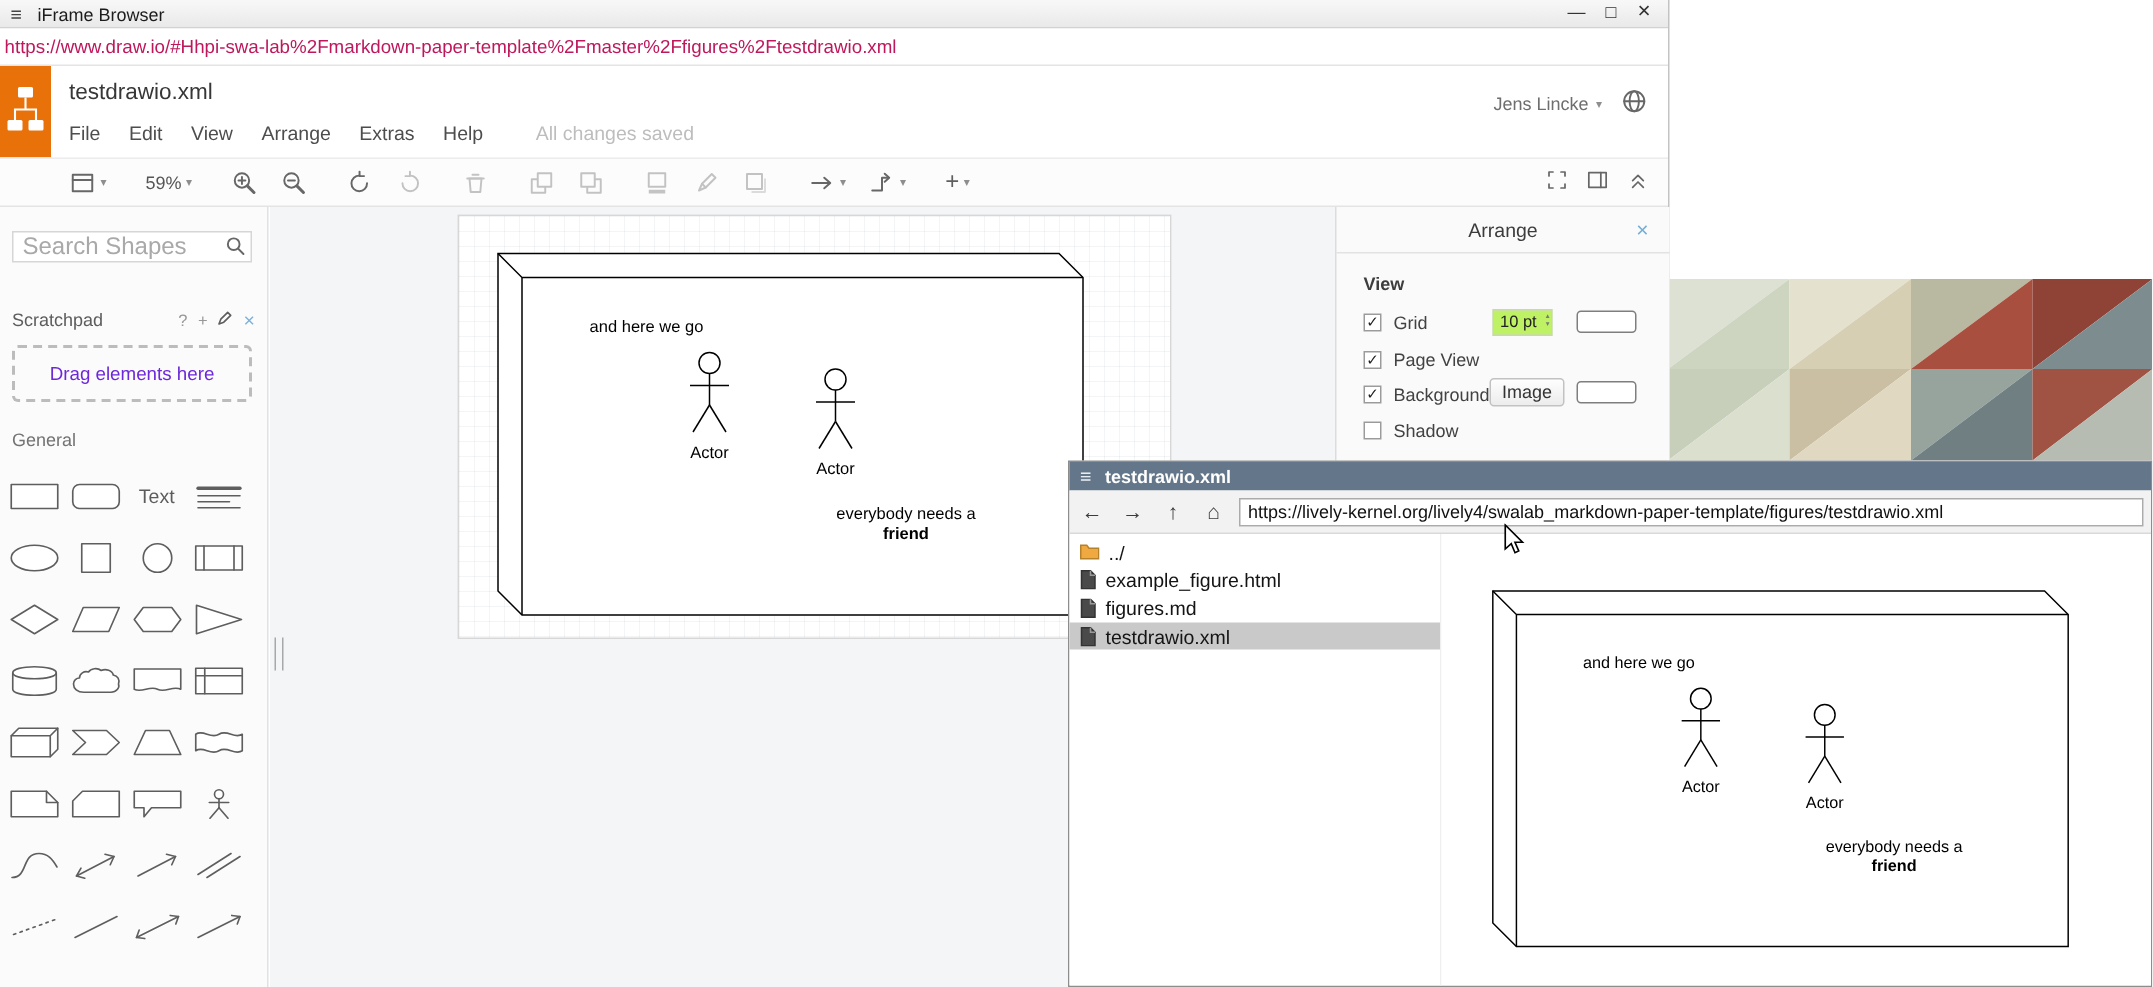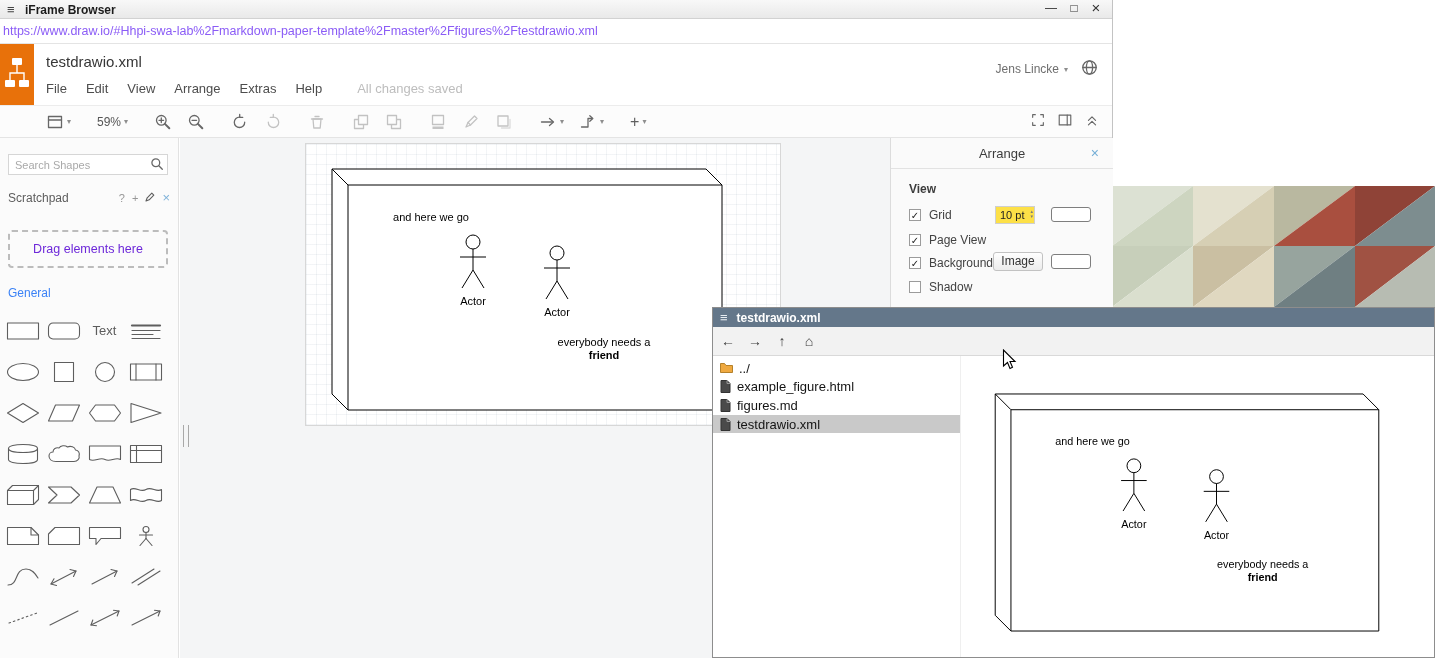--- a/index.html
+++ b/index.html
@@ -5,24 +5,24 @@
   *{margin:0;padding:0;box-sizing:border-box}
   html,body{width:1435px;height:658px;overflow:hidden}
   body{font-family:"Liberation Sans",sans-serif;background:#fff;font-size:12px;color:#222}
   .abs{position:absolute}
   #screen{position:relative;width:1435px;height:658px;overflow:hidden;background:#fff}
 
   
   #ifb{position:absolute;left:0;top:0;width:1113px;height:658px;background:#fff;border-right:1px solid #c3c3c3}
   .ifb-titlebar{position:absolute;left:0;top:0;width:100%;height:19px;background:linear-gradient(#f8f8f8,#e9e9e9);border-bottom:1px solid #d2d2d2}
   .ifb-hamburger{position:absolute;left:7px;top:2px;font-size:13px;color:#444}
-  .ifb-title{position:absolute;left:25px;top:3px;font-size:12px;font-weight:bold;color:#1c1c1c}
+  .ifb-title{position:absolute;left:25px;top:3px;font-size:12px;font-weight:normal;color:#1c1c1c}
   .win-btn{position:absolute;top:1px;width:18px;text-align:center;font-size:12px;color:#333;cursor:default}
   .win-min{right:52px}.win-max{right:29px}.win-close{right:7px;font-size:15px;top:-1px}
-  .ifb-urlbar{position:absolute;left:0;top:19px;width:100%;height:25px;background:#fff;border-bottom:1px solid #e4e4e4;font-size:12.5px;color:#8b5cf6;padding:5px 4px 0 3px;white-space:nowrap;overflow:hidden}
+  .ifb-urlbar{position:absolute;left:0;top:19px;width:100%;height:25px;background:#fff;border-bottom:1px solid #e4e4e4;font-size:12.5px;color:#be185d;padding:5px 4px 0 3px;white-space:nowrap;overflow:hidden}
 
   
   .dw-header{position:absolute;left:0;top:44px;width:100%;height:61px;background:#fff}
   .dw-logo{position:absolute;left:0;top:0;width:34px;height:61px;background:#e8710a}
   .dw-doc-title{position:absolute;left:46px;top:9px;font-size:15px;color:#373737}
   .dw-menubar{position:absolute;left:46px;top:37px;display:flex;gap:19px;font-size:13px;color:#4d4d4d}
   .dw-status{margin-left:16px;color:#bdbdbd}
   .dw-user{position:absolute;right:44px;top:18px;font-size:12px;color:#6e6e6e;display:flex;gap:5px;align-items:center}
   .dw-globe{position:absolute;right:14px;top:15px}
 
@@ -32,28 +32,28 @@
   .tbi.grp{margin-right:26px}
   .dis{opacity:.38}
   .caret{font-size:8px;color:#8e8e8e}
   .zoomlbl{font-size:12px;color:#555}
   .ic{stroke:#676767;fill:none;stroke-width:1.3;stroke-linecap:round;stroke-linejoin:round}
   .tb-right{margin-left:auto;display:flex;gap:11px;align-items:center}
 
   
   .dw-sidebar{position:absolute;left:0;top:138px;width:179px;height:520px;background:#fbfbfb;border-right:1px solid #e2e2e2}
   .search-box{position:absolute;left:8px;top:16px;width:160px;height:21px}
-  .search-box input{width:100%;height:100%;border:1px solid #d6d6d6;background:#fff;font-size:11px;padding:0 22px 0 6px;color:#333;font-family:"Liberation Sans",sans-serif}
+  .search-box input{width:100%;height:100%;border:1px solid #d6d6d6;background:#fff;font-size:16px;padding:0 22px 0 6px;color:#333;font-family:"Liberation Sans",sans-serif}
   .search-box input::placeholder{color:#a9a9a9}
   .search-mag{position:absolute;right:4px;top:3px}
-  .scratch-header{position:absolute;left:8px;top:52px;width:162px;display:flex;align-items:center;font-size:12px;color:#5d5d5d}
+  .scratch-header{position:absolute;left:8px;top:68px;width:162px;display:flex;font-size:12px;color:#5d5d5d}
   .scratch-icons{margin-left:auto;display:flex;gap:7px;align-items:center;color:#979797;font-size:11px}
   .scratch-x{color:#7fb2d9;font-size:13px}
   .drag-area{position:absolute;left:8px;top:92px;width:160px;height:38px;border:2px dashed #bcbcbc;border-radius:4px;color:#6d28d9;font-size:12.5px;line-height:34px;text-align:center}
-  .general-header{position:absolute;left:8px;top:148px;font-size:12px;color:#3b82f6}
+  .general-header{position:absolute;left:8px;top:148px;font-size:12px;color:#737373}
   .shape-grid{position:absolute;left:2px;top:172px;display:grid;grid-template-columns:repeat(4,41px);grid-auto-rows:41px;justify-items:center;align-items:center}
   .cell{width:40px;height:40px;display:flex;align-items:center;justify-content:center}
   .txtcell span{font-size:13px;color:#5c5c5c}
   .shp{stroke:#5e5e5e;fill:#fff;stroke-width:1.1;stroke-linejoin:round}
   .shl{stroke:#5e5e5e;fill:none;stroke-width:1.1;stroke-linecap:round;stroke-linejoin:round}
 
   
   .dw-canvas{position:absolute;left:180px;top:138px;width:710px;height:520px;background:#f4f5f6;overflow:hidden}
   .dw-page{position:absolute;left:125px;top:5px;width:476px;height:283px;background:#fff;border:1px solid #d7d7d7;
     background-image:linear-gradient(to right,rgba(120,140,160,.09) 1px,transparent 1px),linear-gradient(to bottom,rgba(120,140,160,.09) 1px,transparent 1px);
@@ -64,21 +64,21 @@
   .dtxt{font-size:11px;text-anchor:middle;fill:#000;font-family:"Liberation Sans",sans-serif}
   .dtxt.bold{font-weight:bold}
 
   
   .dw-panel{position:absolute;left:890px;top:138px;width:223px;height:520px;background:#fafafa;border-left:1px solid #dcdcdc}
   .panel-tabs{position:relative;height:31px;border-bottom:1px solid #e2e2e2;text-align:center;line-height:31px;font-size:13px;color:#3c3c3c}
   .panel-close{position:absolute;right:14px;top:0;color:#74aed6;font-size:14px}
   .psec{position:absolute;left:18px;top:44px;font-size:12px;font-weight:bold;color:#3d3d3d}
   .prow{position:absolute;left:18px;display:flex;align-items:center;gap:8px;font-size:12px;color:#424242}
   .cb{width:12px;height:12px;border:1px solid #9b9b9b;background:#fff;font-size:10px;line-height:11px;text-align:center;color:#222}
-  .grid-size-box{position:absolute;left:104px;top:68px;width:40px;height:18px;border:1px solid #cfcfcf;background:#fde047;font-size:11px;color:#222;padding:2px 4px 0 4px}
+  .grid-size-box{position:absolute;left:104px;top:68px;width:40px;height:18px;border:1px solid #cfcfcf;background:#bef264;font-size:11px;color:#222;padding:2px 4px 0 4px}
   .spin{position:absolute;right:1px;top:0;display:flex;flex-direction:column;font-size:5px;line-height:5px;color:#7a7a7a;padding-top:2px}
   .swatch{position:absolute;width:40px;height:15px;border:1px solid #7e7e7e;border-radius:3px;background:#fff}
   .btn-image{position:absolute;left:102px;top:114px;width:50px;height:19px;border:1px solid #c2c2c2;border-radius:3px;background:linear-gradient(#fefefe,#ececec);font-size:12px;color:#333;text-align:center;line-height:17px}
 
   
   #fb{position:absolute;left:712px;top:307px;width:723px;height:351px;background:#fff;border:1px solid #8d8d8d}
   .fb-titlebar{position:relative;height:19px;background:#64778a;color:#fff;display:flex;align-items:center;gap:9px;padding-left:7px;font-size:12px;font-weight:bold}
   .fb-ham{font-size:13px;font-weight:normal;color:#e8edf2}
   .fb-navbar{position:relative;height:29px;background:#f2f2f2;border-bottom:1px solid #d9d9d9;display:flex;align-items:center;gap:7px;padding:0 5px}
   .navbtn{width:20px;height:22px;display:flex;align-items:center;justify-content:center;font-size:14px;font-weight:bold;color:#3b3b3b}
@@ -612,20 +612,21 @@
   <div id="fb">
     <div class="fb-titlebar">
       <span class="fb-ham">≡</span>
       <span>testdrawio.xml</span>
     </div>
     <div class="fb-navbar">
       <span class="navbtn">←</span>
       <span class="navbtn">→</span>
       <span class="navbtn">↑</span>
       <span class="navbtn">⌂</span>
+      <input class="fb-url" type="text" value="https://lively-kernel.org/lively4/swalab_markdown-paper-template/figures/testdrawio.xml" style="">
     </div>
     <div class="fb-body">
       <div class="fb-list">
         <div class="frow">
           <svg width="13" height="12" viewBox="0 0 13 12">
               <path d="M0.5,1.5 h4 l1.5,2 h6.5 v7 h-12 Z" fill="#efa940" stroke="#b5812a"></path>
             </svg>
           <span>../</span>
         </div>
         <div class="frow">

